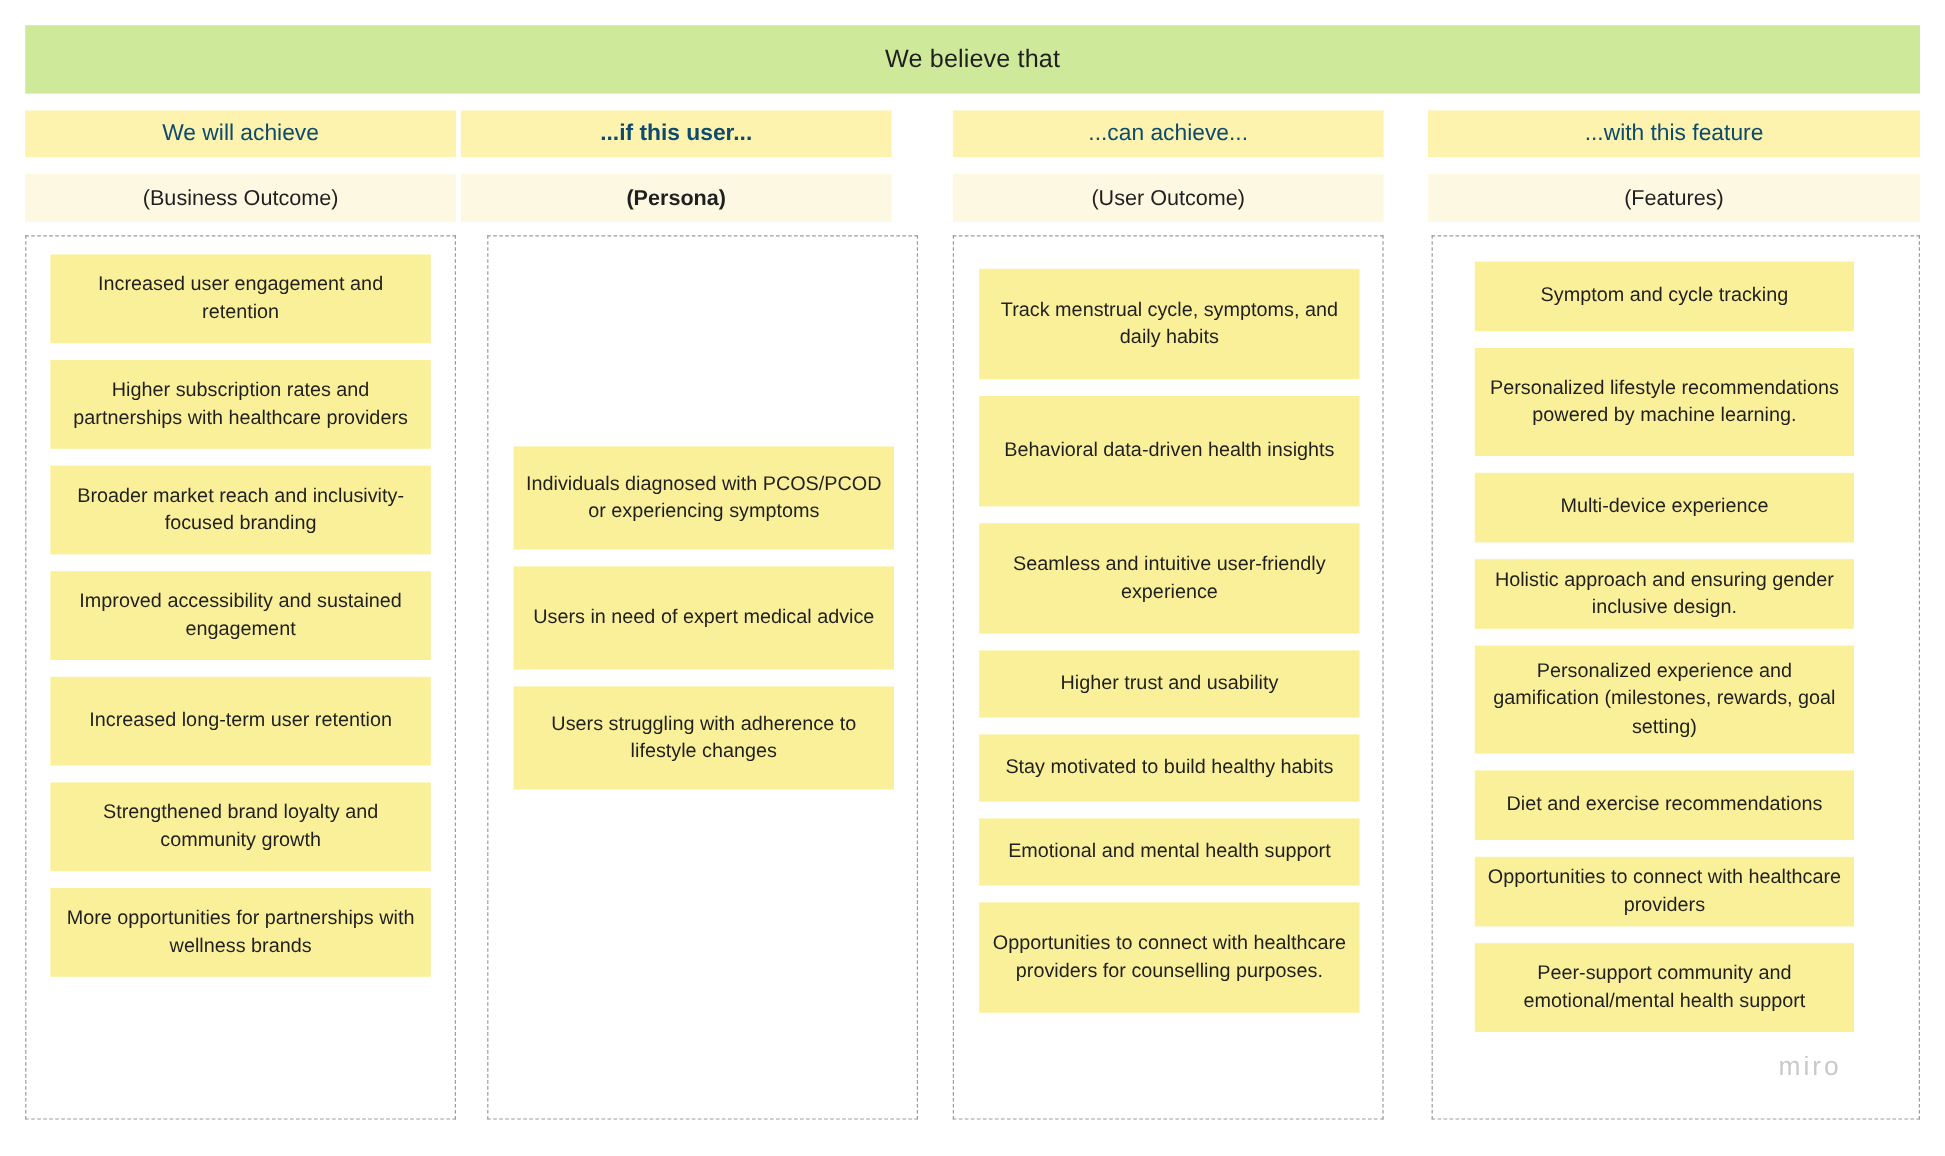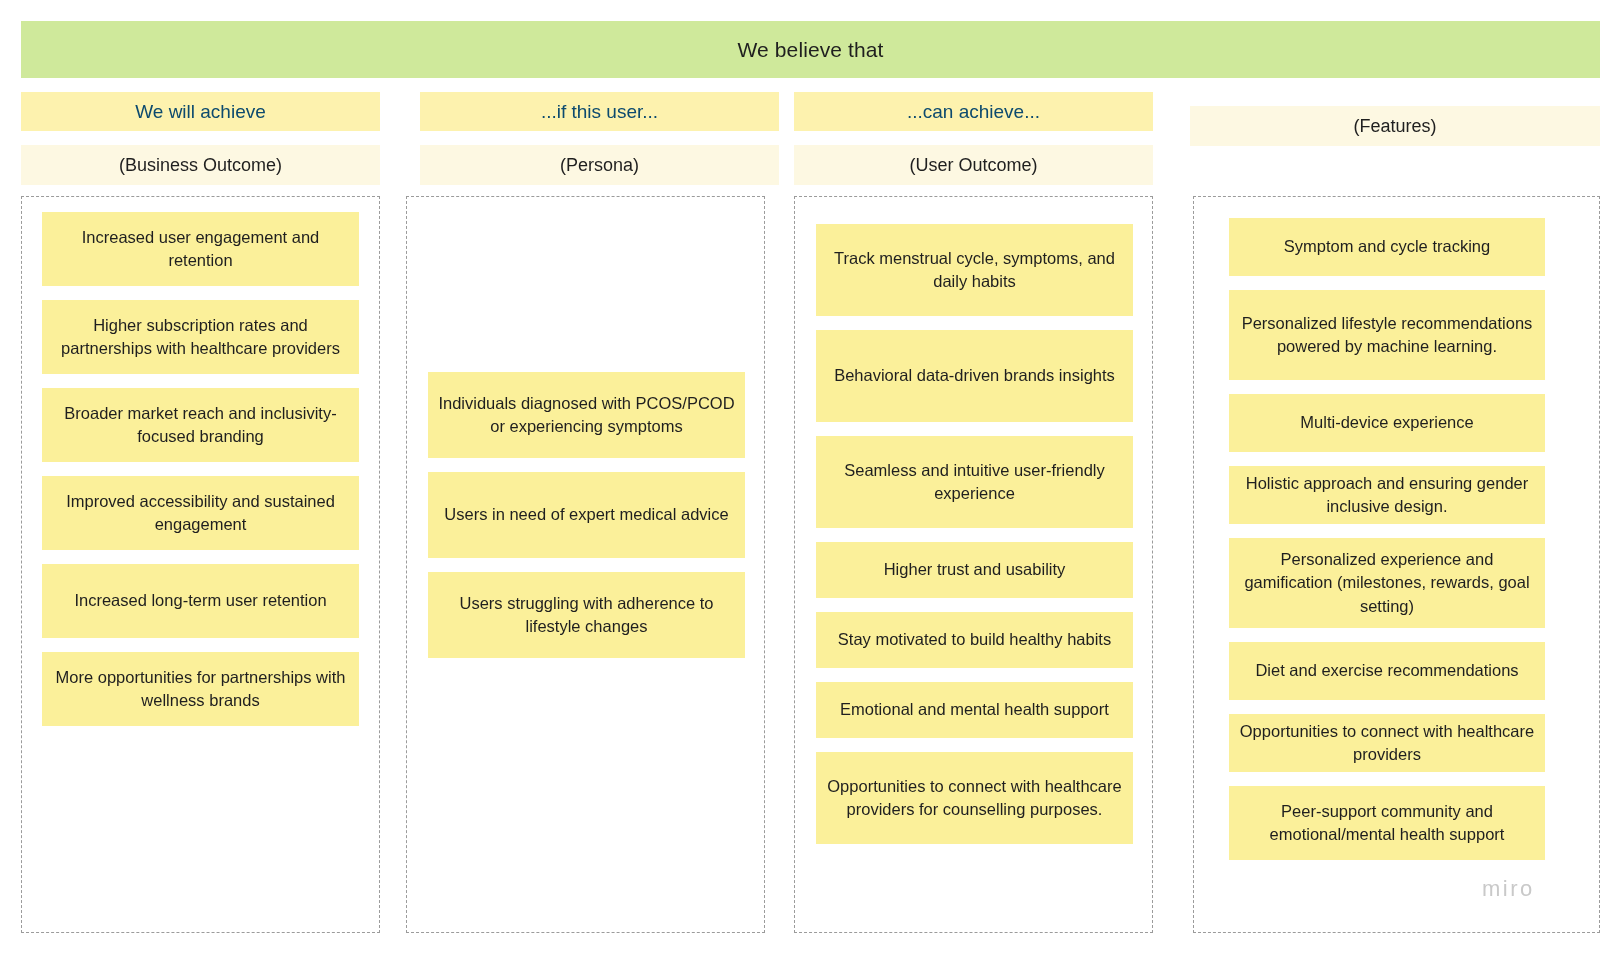--- a/index.html
+++ b/index.html
@@ -41,21 +41,21 @@
     color: #1f1f1f;
     letter-spacing: 0.1px;
   }
 
   
   .column {
     position: absolute;
     top: 92px;
   }
   .col-0 { left: 21px;   width: 359px; }
-  .col-1 { left: 420px;  width: 359px; }
+  .col-1 { left: 384px;  width: 359px; font-weight: bold; }
   .col-2 { left: 794px;  width: 359px; }
   .col-3 { left: 1190px; width: 410px; }
 
   .col-title {
     height: 39px;
     background: #fdf2ae;
     display: flex;
     align-items: center;
     justify-content: center;
     box-sizing: border-box;
@@ -163,48 +163,52 @@
   <div class="column col-2">
     <div class="col-title">
       <span>...can achieve...</span>
     </div>
     <div class="col-subtitle">
       <span>(User Outcome)</span>
     </div>
   </div>
 
   <div class="column col-3">
+    <div class="col-title">
+      <span>...with this feature</span>
+    </div>
     <div class="col-subtitle">
       <span>(Features)</span>
     </div>
   </div>
 
   <div class="frame frame-0"></div>
   <div class="frame frame-1"></div>
   <div class="frame frame-2"></div>
   <div class="frame frame-3"></div>
 
   <div class="cards cards-0">
     <div class="card h74">Increased user engagement and retention</div>
     <div class="card h74">Higher subscription rates and partnerships with healthcare providers</div>
     <div class="card h74">Broader market reach and inclusivity-focused branding</div>
     <div class="card h74">Improved accessibility and sustained engagement</div>
     <div class="card h74">Increased long-term user retention</div>
+    <div class="card h74">Strengthened brand loyalty and community growth</div>
     <div class="card h74">More opportunities for partnerships with wellness brands</div>
   </div>
 
   <div class="cards cards-1">
     <div class="card h86">Individuals diagnosed with PCOS/PCOD or experiencing symptoms</div>
     <div class="card h86">Users in need of expert medical advice</div>
     <div class="card h86">Users struggling with adherence to lifestyle changes</div>
   </div>
 
   <div class="cards cards-2">
     <div class="card h92">Track menstrual cycle, symptoms, and daily habits</div>
-    <div class="card h92">Behavioral data-driven brands insights</div>
+    <div class="card h92">Behavioral data-driven health insights</div>
     <div class="card h92">Seamless and intuitive user-friendly experience</div>
     <div class="card h56" style="height:56px">Higher trust and usability</div>
     <div class="card h56" style="height:56px">Stay motivated to build healthy habits</div>
     <div class="card h56" style="height:56px">Emotional and mental health support</div>
     <div class="card h92">Opportunities to connect with healthcare providers for counselling purposes.</div>
   </div>
 
   <div class="cards cards-3">
     <div class="card" style="height:58px">Symptom and cycle tracking</div>
     <div class="card" style="height:90px">Personalized lifestyle recommendations powered by machine learning.</div>

